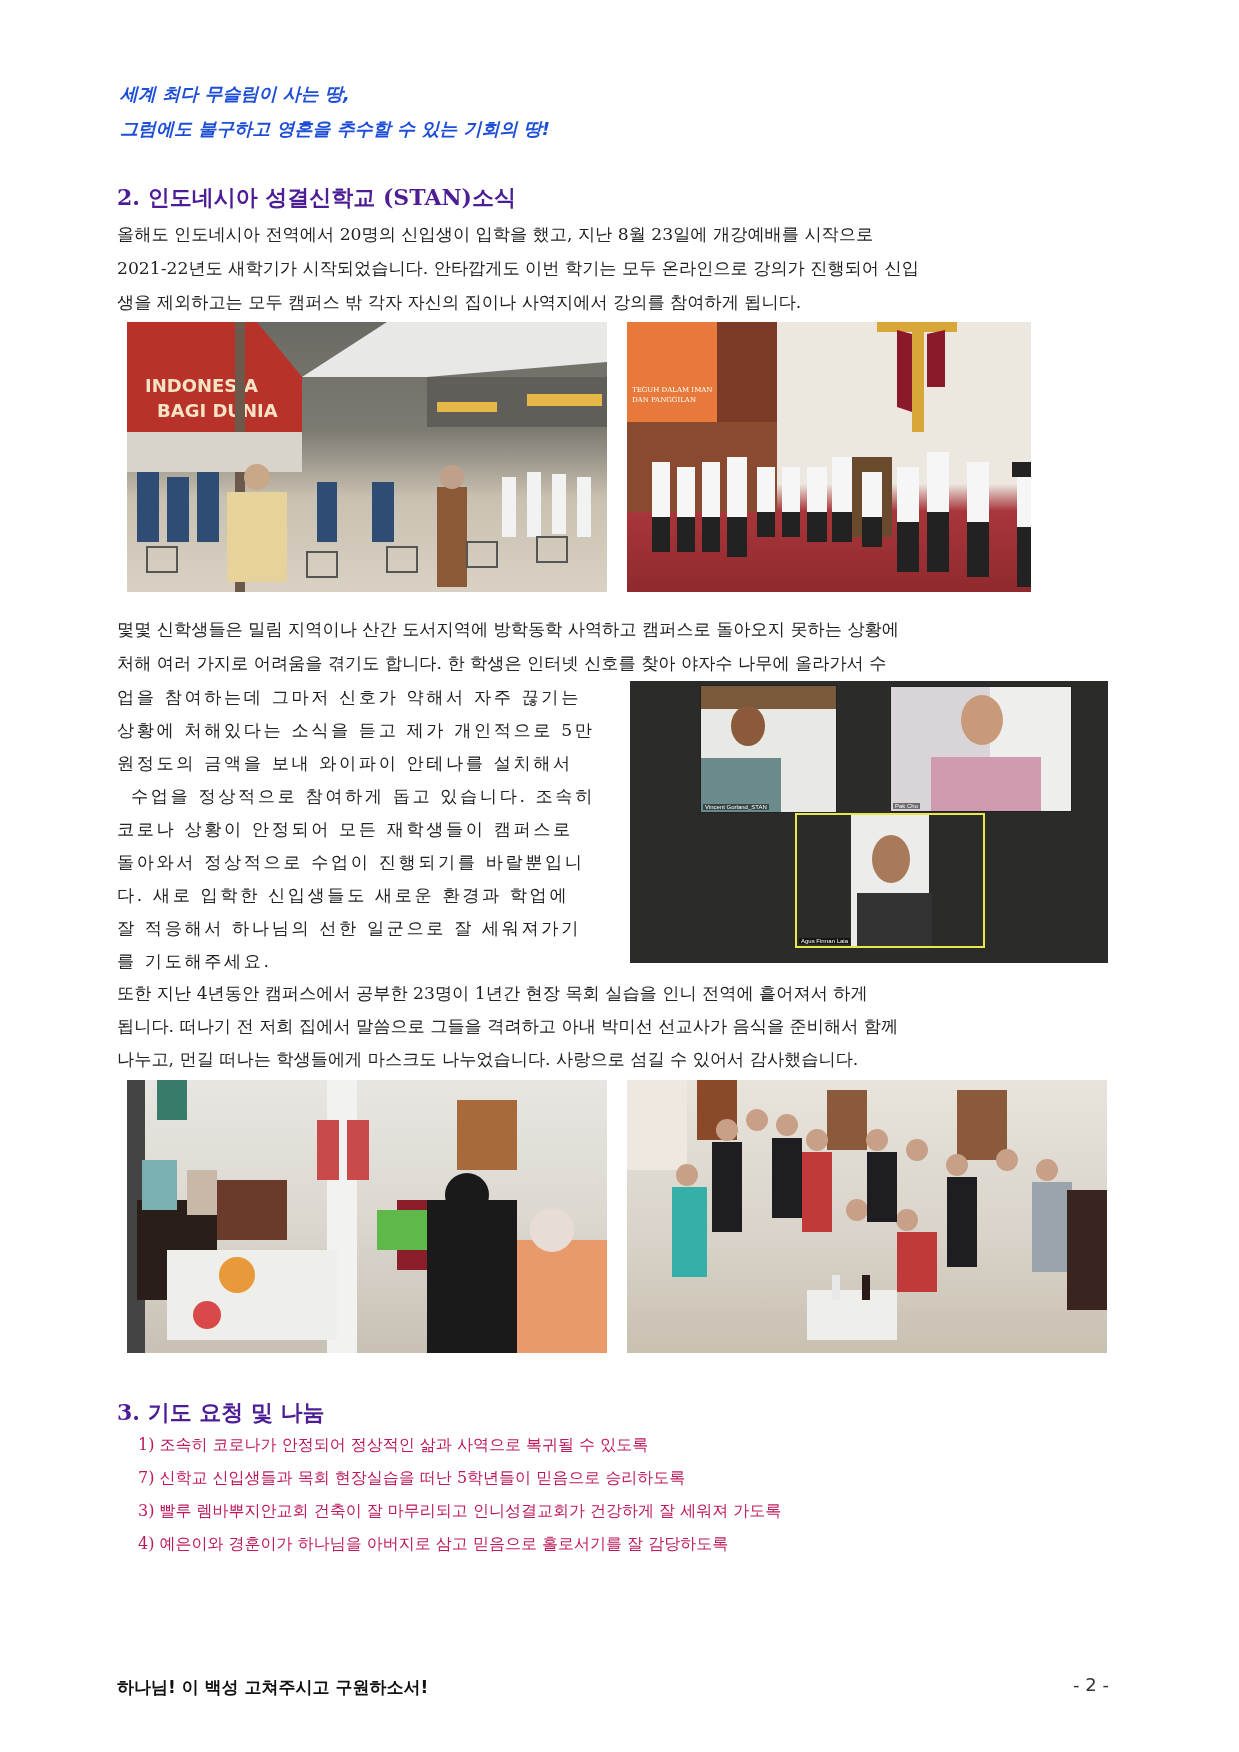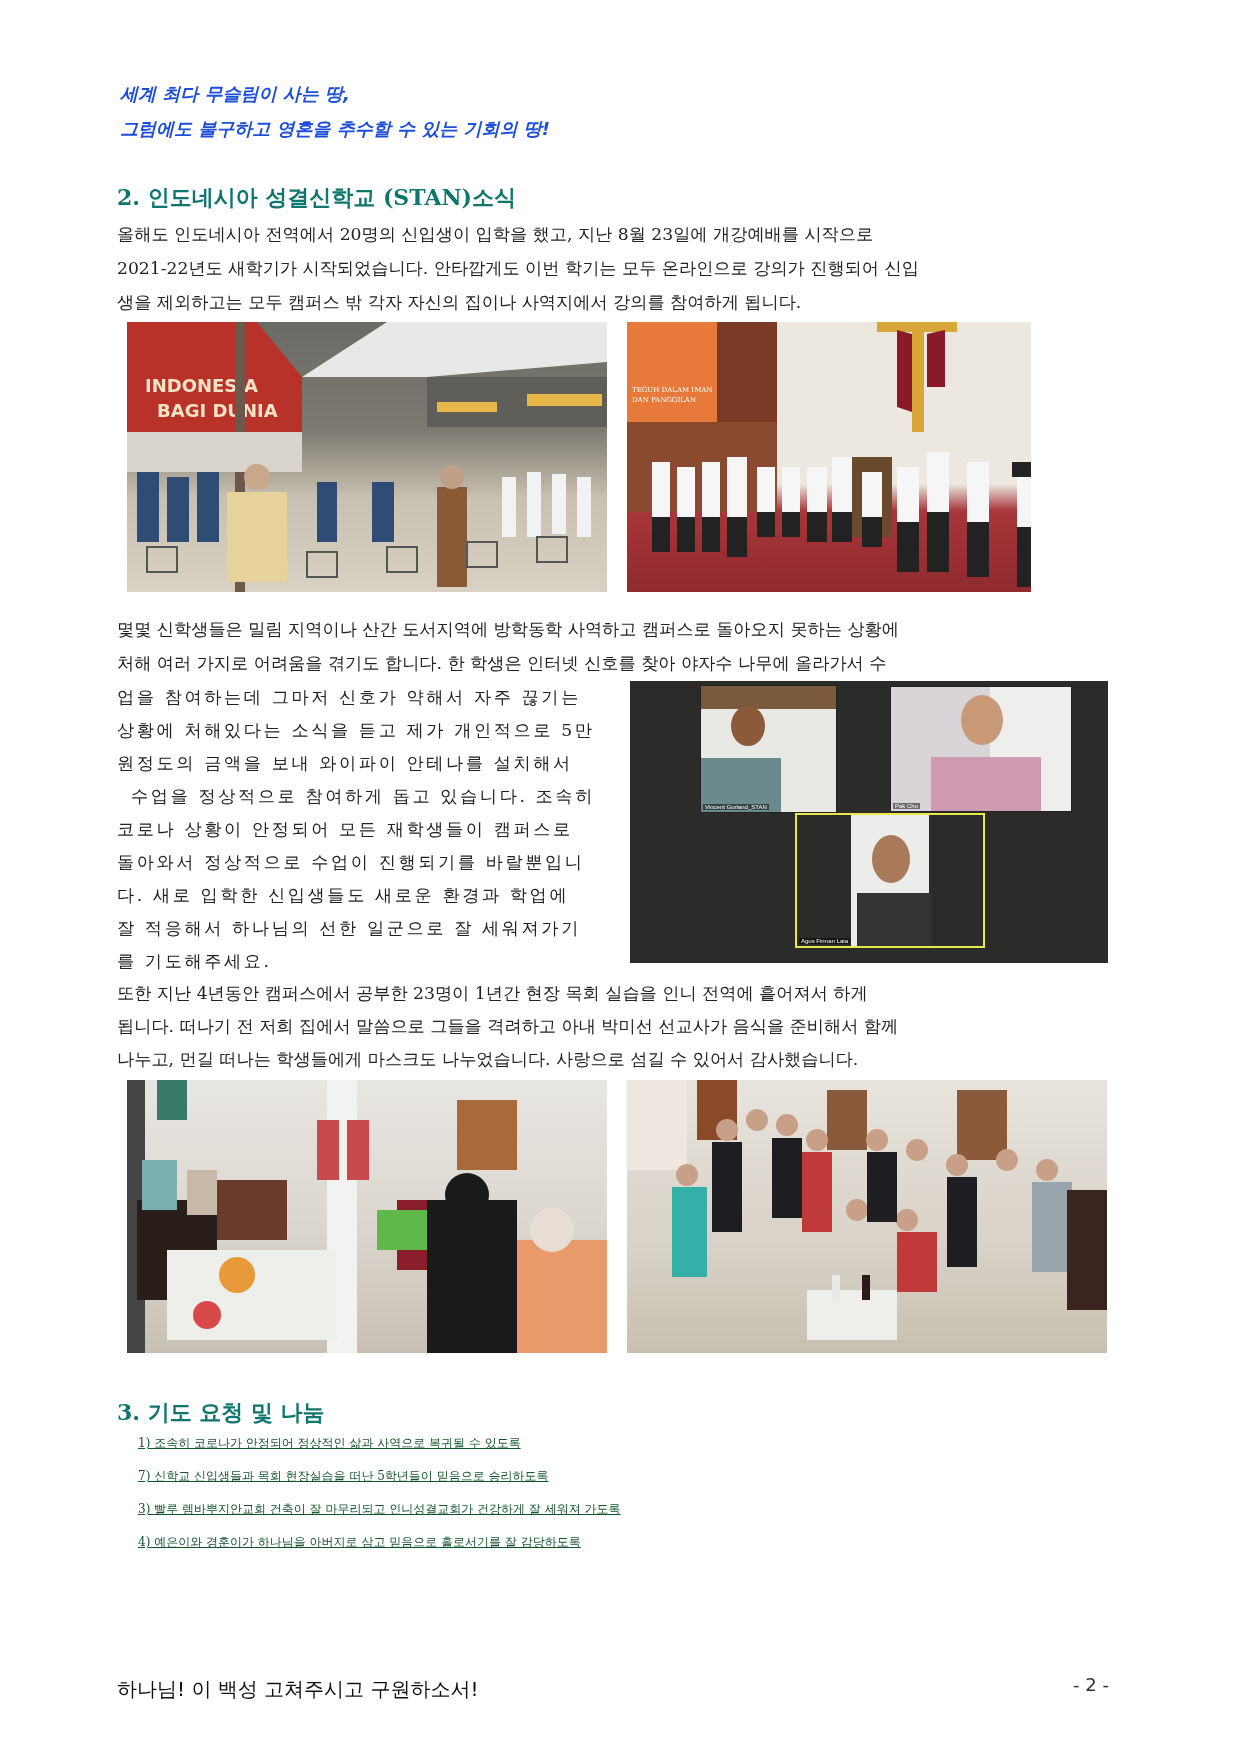--- a/index.html
+++ b/index.html
@@ -1,25 +1,25 @@
 <!DOCTYPE html>
 <html><head>
 <meta charset="utf-8">
 <style>
   html, body { margin: 0; padding: 0; background: #ffffff; }
   body { width: 1239px; height: 1752px; position: relative; overflow: hidden; font-family: "DejaVu Serif", serif; color: #111; }
   .abs { position: absolute; }
   .slogan { left: 120px; font-family: "DejaVu Sans", sans-serif; font-style: italic; font-weight: bold; font-size: 18px; color: #1d4ed8; }
-  .h2 { font-family: "DejaVu Serif", serif; font-weight: bold; font-size: 22px; color: #0f766e; }
+  .h2 { font-family: "DejaVu Serif", serif; font-weight: bold; font-size: 22px; color: #4c1d95; }
   .para { font-family: "DejaVu Serif", serif; font-size: 17.2px; line-height: 33px; color: #222; text-align: justify; }
   .line { position: absolute; white-space: nowrap; }
   .photo { position: absolute; overflow: hidden; }
-  .footer { font-family: "DejaVu Sans", sans-serif; font-weight: normal; font-size: 20px; }
+  .footer { font-family: "DejaVu Sans", sans-serif; font-weight: bold; font-size: 17px; }
   .pageno { font-family: "DejaVu Sans", sans-serif; font-size: 18px; color: #333; }
-  .prayer { font-family: "DejaVu Serif", serif; font-size: 12px; color: #14532d; white-space: nowrap; text-decoration: underline; }
+  .prayer { font-family: "DejaVu Serif", serif; font-size: 16px; color: #be185d; white-space: nowrap; }
   .zoom-tile { position: absolute; border: 1px solid #222; overflow: hidden; }
   .zoom-name { position: absolute; left: 2px; bottom: 2px; font-family: "Liberation Sans", sans-serif; font-size: 6px; color: #fff; background: rgba(0,0,0,0.5); padding: 0 2px; }
 </style>
 </head>
 <body>
 
 <div class="abs slogan" style="top:82px;">세계 최다 무슬림이 사는 땅,</div>
 <div class="abs slogan" style="top:117px;">그럼에도 불구하고 영혼을 추수할 수 있는 기회의 땅!</div>
 
 <div class="abs h2" style="left:117px; top:183px;">2. 인도네시아 성결신학교 (STAN)소식</div>

